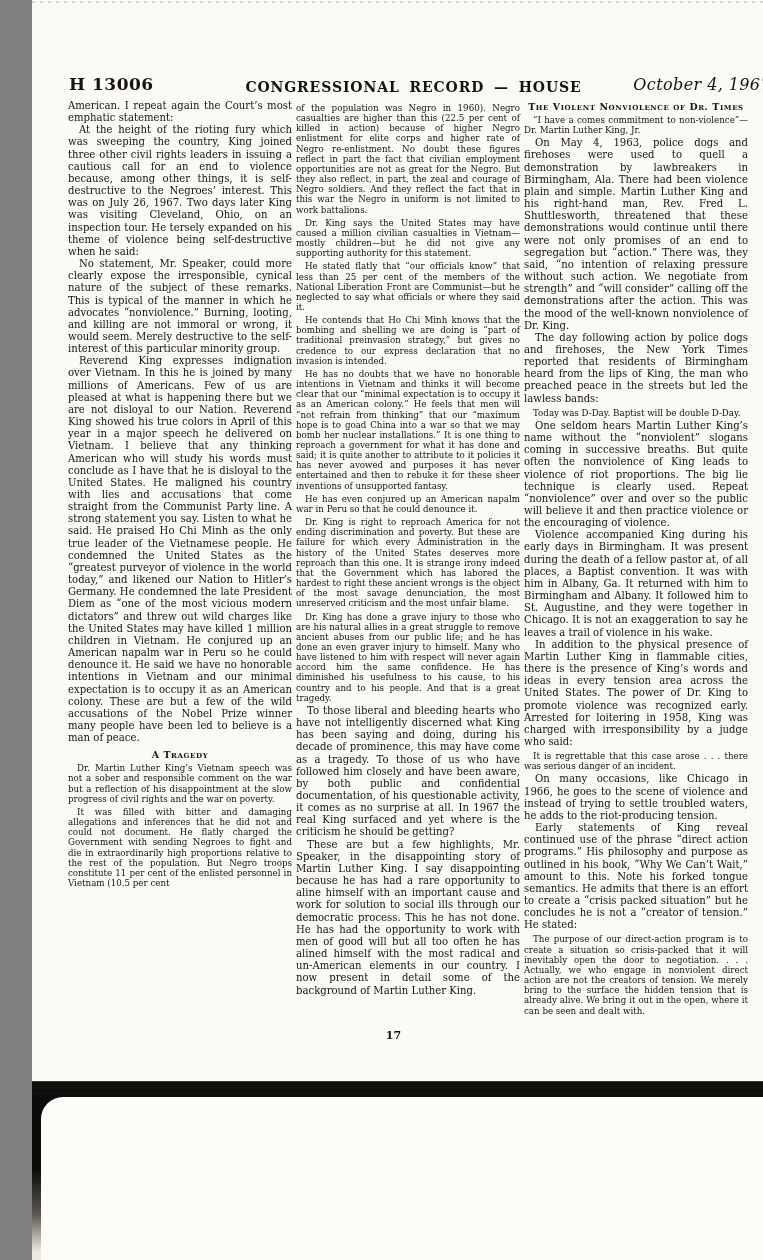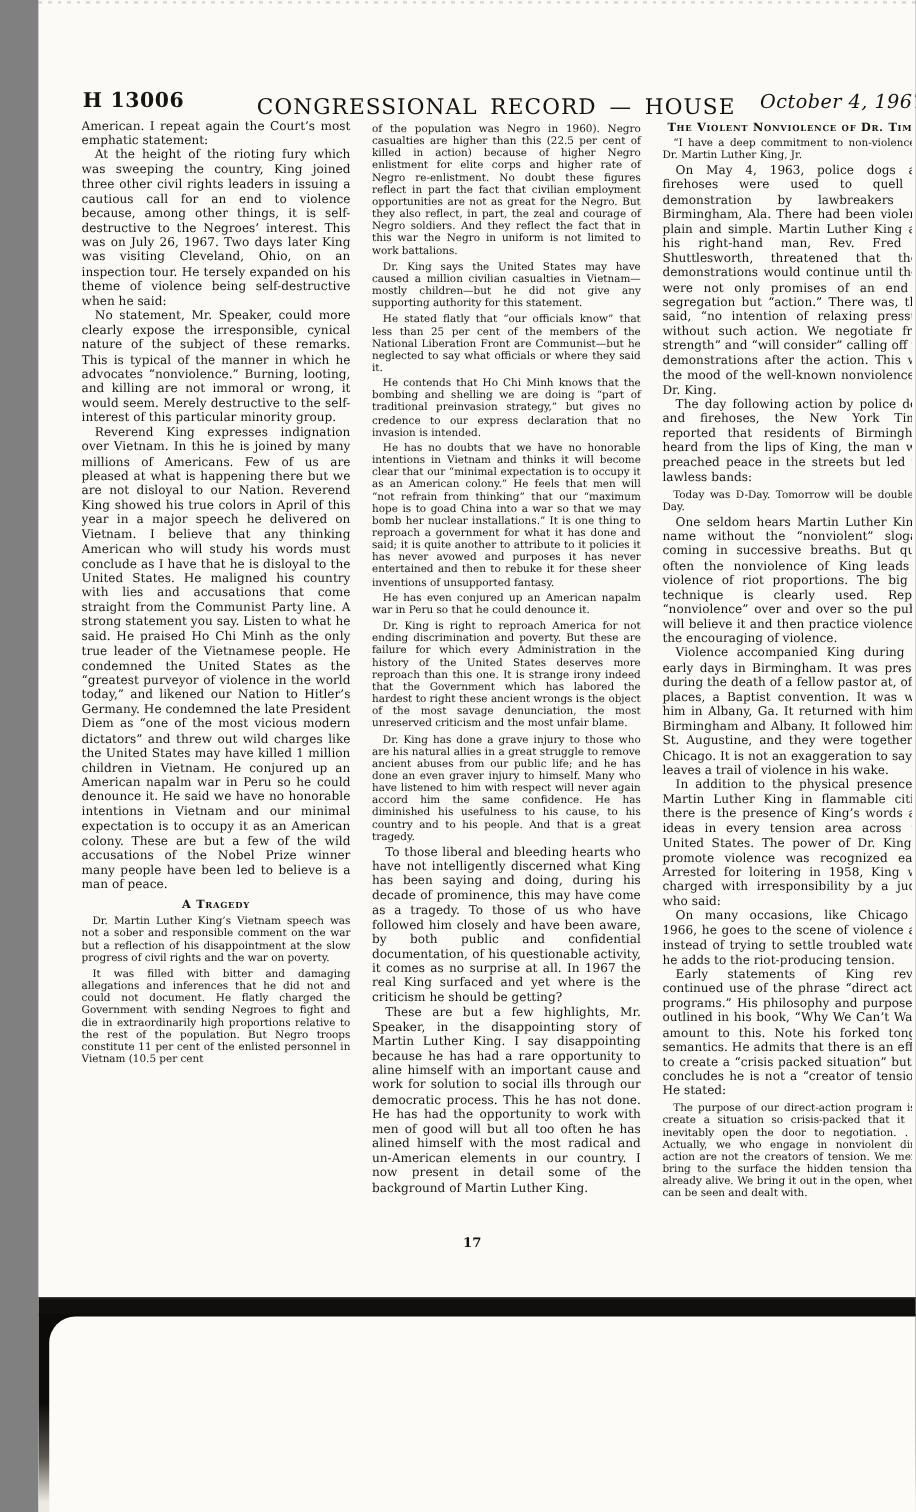--- a/index.html
+++ b/index.html
@@ -18,32 +18,32 @@
     background: repeating-linear-gradient(90deg, rgba(70,70,70,.45) 0 3px, transparent 3px 8px);
     opacity: .45;
   }
   
   .page-id {
     position: absolute; left: 37px; top: 74px;
     font-size: 17px; font-weight: bold; letter-spacing: .5px;
   }
   .journal-title {
     position: absolute; left: 50%; top: 79px; transform: translateX(-50%);
-    font-size: 18px; font-weight: normal; letter-spacing: .9px; word-spacing: 4px;
+    font-size: 14px; font-weight: bold; letter-spacing: .9px; word-spacing: 4px;
     white-space: nowrap;
   }
   .issue-date {
     position: absolute; right: 24px; top: 75px;
     font-size: 16px; font-style: italic; letter-spacing: .4px;
     white-space: nowrap;
   }
   
   .columns {
     position: absolute; left: 36px; top: 100px; width: 692px; height: 940px;
-    display: flex; gap: 18px; overflow: hidden;
+    display: flex; gap: 4px; overflow: hidden;
   }
   .col { width: 224px; flex: none; }
   .col p { margin: 0; }
   .b-para, .b-para-flush {
     font-size: 10.1px; line-height: 12.15px;
     text-align: justify; text-indent: 11px;
   }
   .b-para-flush { text-indent: 0; }
   .b-quote, .b-quote-flush {
     font-size: 8.7px; line-height: 10.15px;
@@ -106,27 +106,28 @@
         <p class="b-quote">He contends that Ho Chi Minh knows that the bombing and shelling we are doing is “part of traditional preinvasion strategy,” but gives no credence to our express declaration that no invasion is intended.</p>
         <p class="b-quote">He has no doubts that we have no honorable intentions in Vietnam and thinks it will become clear that our “minimal expectation is to occupy it as an American colony.” He feels that men will “not refrain from thinking” that our “maximum hope is to goad China into a war so that we may bomb her nuclear installations.” It is one thing to reproach a government for what it has done and said; it is quite another to attribute to it policies it has never avowed and purposes it has never entertained and then to rebuke it for these sheer inventions of unsupported fantasy.</p>
         <p class="b-quote">He has even conjured up an American napalm war in Peru so that he could denounce it.</p>
         <p class="b-quote">Dr. King is right to reproach America for not ending discrimination and poverty. But these are failure for which every Administration in the history of the United States deserves more reproach than this one. It is strange irony indeed that the Government which has labored the hardest to right these ancient wrongs is the object of the most savage denunciation, the most unreserved criticism and the most unfair blame.</p>
         <p class="b-quote">Dr. King has done a grave injury to those who are his natural allies in a great struggle to remove ancient abuses from our public life; and he has done an even graver injury to himself. Many who have listened to him with respect will never again accord him the same confidence. He has diminished his usefulness to his cause, to his country and to his people. And that is a great tragedy.</p>
         <p class="b-para">To those liberal and bleeding hearts who have not intelligently discerned what King has been saying and doing, during his decade of prominence, this may have come as a tragedy. To those of us who have followed him closely and have been aware, by both public and confidential documentation, of his questionable activity, it comes as no surprise at all. In 1967 the real King surfaced and yet where is the criticism he should be getting?</p>
         <p class="b-para">These are but a few highlights, Mr. Speaker, in the disappointing story of Martin Luther King. I say disappointing because he has had a rare opportunity to aline himself with an important cause and work for solution to social ills through our democratic process. This he has not done. He has had the opportunity to work with men of good will but all too often he has alined himself with the most radical and un-American elements in our country. I now present in detail some of the background of Martin Luther King.</p>
       </div>
     <div class="col">
         <p class="b-heading">The Violent Nonviolence of Dr. Times</p>
-        <p class="b-quote">“I have a deep commitment to non-violence”—Dr. Martin Luther King, Jr.</p>
+        <p class="b-quote">“I have a comes commitment to non-violence”—Dr. Martin Luther King, Jr.</p>
         <p class="b-para">On May 4, 1963, police dogs and firehoses were used to quell a demonstration by lawbreakers in Birmingham, Ala. There had been violence plain and simple. Martin Luther King and his right-hand man, Rev. Fred L. Shuttlesworth, threatened that these demonstrations would continue until there were not only promises of an end to segregation but “action.” There was, they said, “no intention of relaxing pressure without such action. We negotiate from strength” and “will consider” calling off the demonstrations after the action. This was the mood of the well-known nonviolence of Dr. King.</p>
         <p class="b-para">The day following action by police dogs and firehoses, the New York Times reported that residents of Birmingham heard from the lips of King, the man who preached peace in the streets but led the lawless bands:</p>
-        <p class="b-quote">Today was D-Day. Tomorrow will be double D-Day.</p>
+        <p class="b-quote">Today was D-Day. Baptist will be double D-Day.</p>
         <p class="b-para">One seldom hears Martin Luther King’s name without the “nonviolent” slogans coming in successive breaths. But quite often the nonviolence of King leads to violence of riot proportions. The big lie technique is clearly used. Repeat “nonviolence” over and over so the public will believe it and then practice violence or the encouraging of violence.</p>
         <p class="b-para">Violence accompanied King during his early days in Birmingham. It was present during the death of a fellow pastor at, of all places, a Baptist convention. It was with him in Albany, Ga. It returned with him to Birmingham and Albany. It followed him to St. Augustine, and they were together in Chicago. It is not an exaggeration to say he leaves a trail of violence in his wake.</p>
         <p class="b-para">In addition to the physical presence of Martin Luther King in flammable cities, there is the presence of King’s words and ideas in every tension area across the United States. The power of Dr. King to promote violence was recognized early. Arrested for loitering in 1958, King was charged with irresponsibility by a judge who said:</p>
+        <p class="b-quote">It is regrettable that this case arose . . . there was serious danger of an incident.</p>
         <p class="b-para">On many occasions, like Chicago in 1966, he goes to the scene of violence and instead of trying to settle troubled waters, he adds to the riot-producing tension.</p>
         <p class="b-para">Early statements of King reveal continued use of the phrase “direct action programs.” His philosophy and purpose as outlined in his book, “Why We Can’t Wait,” amount to this. Note his forked tongue semantics. He admits that there is an effort to create a “crisis packed situation” but he concludes he is not a “creator of tension.” He stated:</p>
         <p class="b-quote">The purpose of our direct-action program is to create a situation so crisis-packed that it will inevitably open the door to negotiation. . . . Actually, we who engage in nonviolent direct action are not the creators of tension. We merely bring to the surface the hidden tension that is already alive. We bring it out in the open, where it can be seen and dealt with.</p>
       </div>
   </div>
 
   <div class="page-number">17</div>
 
   <div class="scan-separator"></div>
   <div class="next-page-edge">

